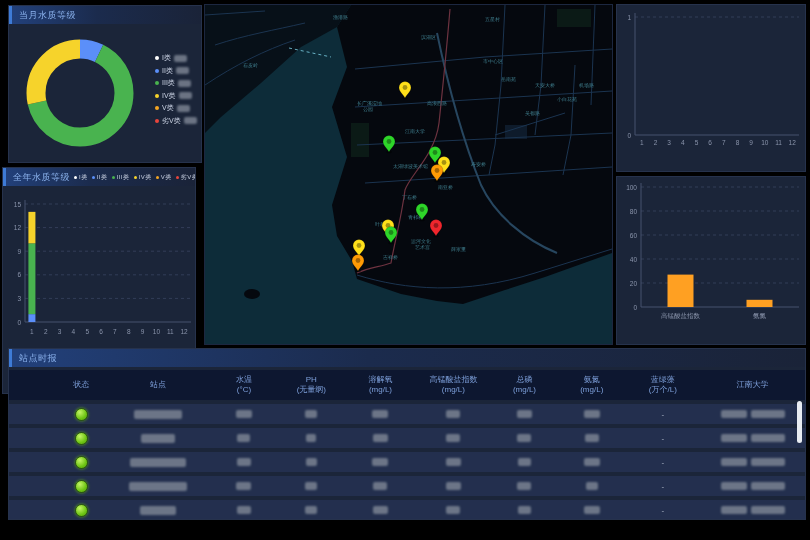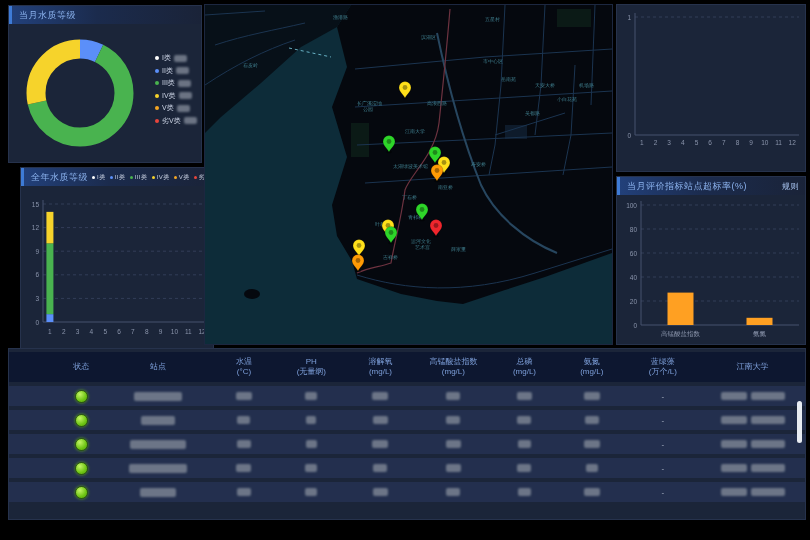--- a/index.html
+++ b/index.html
@@ -82,21 +82,21 @@
           <div class="blur" style="width: 13px; height: 7px;"></div>
         </div>
         <div class="li">
           <div class="dot" style="background: rgb(232, 69, 60);"></div>
           <div class="lt">劣V类</div>
           <div class="blur" style="width: 13px; height: 7px;"></div>
         </div>
       </div>
   </div>
 
-  <div class="panel" id="p2" style="left:20px;top:167px;width:194px;height:227px;">
+  <div class="panel" id="p2" style="left:2px;top:167px;width:194px;height:227px;">
     <div class="ptitle">
       <span>全年水质等级</span>
       <span class="spacer"></span>
       <span class="hlegend" id="year-legend">
           <div class="li">
             <div class="dot" style="background: rgb(255, 255, 255);"></div>
             <div class="lt">I类</div>
           </div>
           <div class="li">
             <div class="dot" style="background: rgb(91, 143, 249);"></div>
@@ -284,25 +284,20 @@
         <text x="106.83333333333333" y="140" text-anchor="middle" fill="#8a94ab" font-size="6.5">7</text>
         <text x="120.5" y="140" text-anchor="middle" fill="#8a94ab" font-size="6.5">8</text>
         <text x="134.16666666666666" y="140" text-anchor="middle" fill="#8a94ab" font-size="6.5">9</text>
         <text x="147.83333333333331" y="140" text-anchor="middle" fill="#8a94ab" font-size="6.5">10</text>
         <text x="161.5" y="140" text-anchor="middle" fill="#8a94ab" font-size="6.5">11</text>
         <text x="175.16666666666666" y="140" text-anchor="middle" fill="#8a94ab" font-size="6.5">12</text>
       </svg>
   </div>
 
   <div class="panel" id="p4" style="left:616px;top:176px;width:190px;height:169px;">
-    <div class="ptitle">
-      <span>当月评价指标站点超标率(%)</span>
-      <span class="spacer"></span>
-      <span class="rule-link">规则</span>
-    </div>
     <svg id="rateChart" width="188" height="148">
         <text x="20" y="132.5" text-anchor="end" fill="#8a94ab" font-size="6.5">0</text>
         <line x1="24" y1="106" x2="182" y2="106" stroke="#3c4866" stroke-dasharray="3 3" stroke-width="0.7"></line>
         <text x="20" y="108.5" text-anchor="end" fill="#8a94ab" font-size="6.5">20</text>
         <line x1="24" y1="82" x2="182" y2="82" stroke="#3c4866" stroke-dasharray="3 3" stroke-width="0.7"></line>
         <text x="20" y="84.5" text-anchor="end" fill="#8a94ab" font-size="6.5">40</text>
         <line x1="24" y1="58" x2="182" y2="58" stroke="#3c4866" stroke-dasharray="3 3" stroke-width="0.7"></line>
         <text x="20" y="60.5" text-anchor="end" fill="#8a94ab" font-size="6.5">60</text>
         <line x1="24" y1="34" x2="182" y2="34" stroke="#3c4866" stroke-dasharray="3 3" stroke-width="0.7"></line>
         <text x="20" y="36.5" text-anchor="end" fill="#8a94ab" font-size="6.5">80</text>
@@ -311,20 +306,23 @@
         <line x1="24" y1="6" x2="24" y2="130" stroke="#46536f"></line>
         <line x1="24" y1="130" x2="182" y2="130" stroke="#46536f"></line>
         <text x="63.5" y="141" text-anchor="middle" fill="#8a94ab" font-size="6.5">高锰酸盐指数</text>
         <rect x="50.5" y="97.6" width="26" height="32.400000000000006" fill="#ffa022"></rect>
         <text x="142.5" y="141" text-anchor="middle" fill="#8a94ab" font-size="6.5">氨氮</text>
         <rect x="129.5" y="122.8" width="26" height="7.199999999999999" fill="#ffa022"></rect>
       </svg>
   </div>
 
   <div class="panel" id="pb" style="left:8px;top:348px;width:798px;height:172px;">
+    <div class="ptitle">
+      <span>站点时报</span>
+    </div>
     <div class="tbl-head" id="tblHead">
         <div class="col" style="width: 6.5%;">
           <span>状态</span>
         </div>
         <div class="col" style="width: 14%;">
           <span>站点</span>
         </div>
         <div class="col" style="width: 9%;">
           <span>水温</span>
           <span>(°C)</span>

